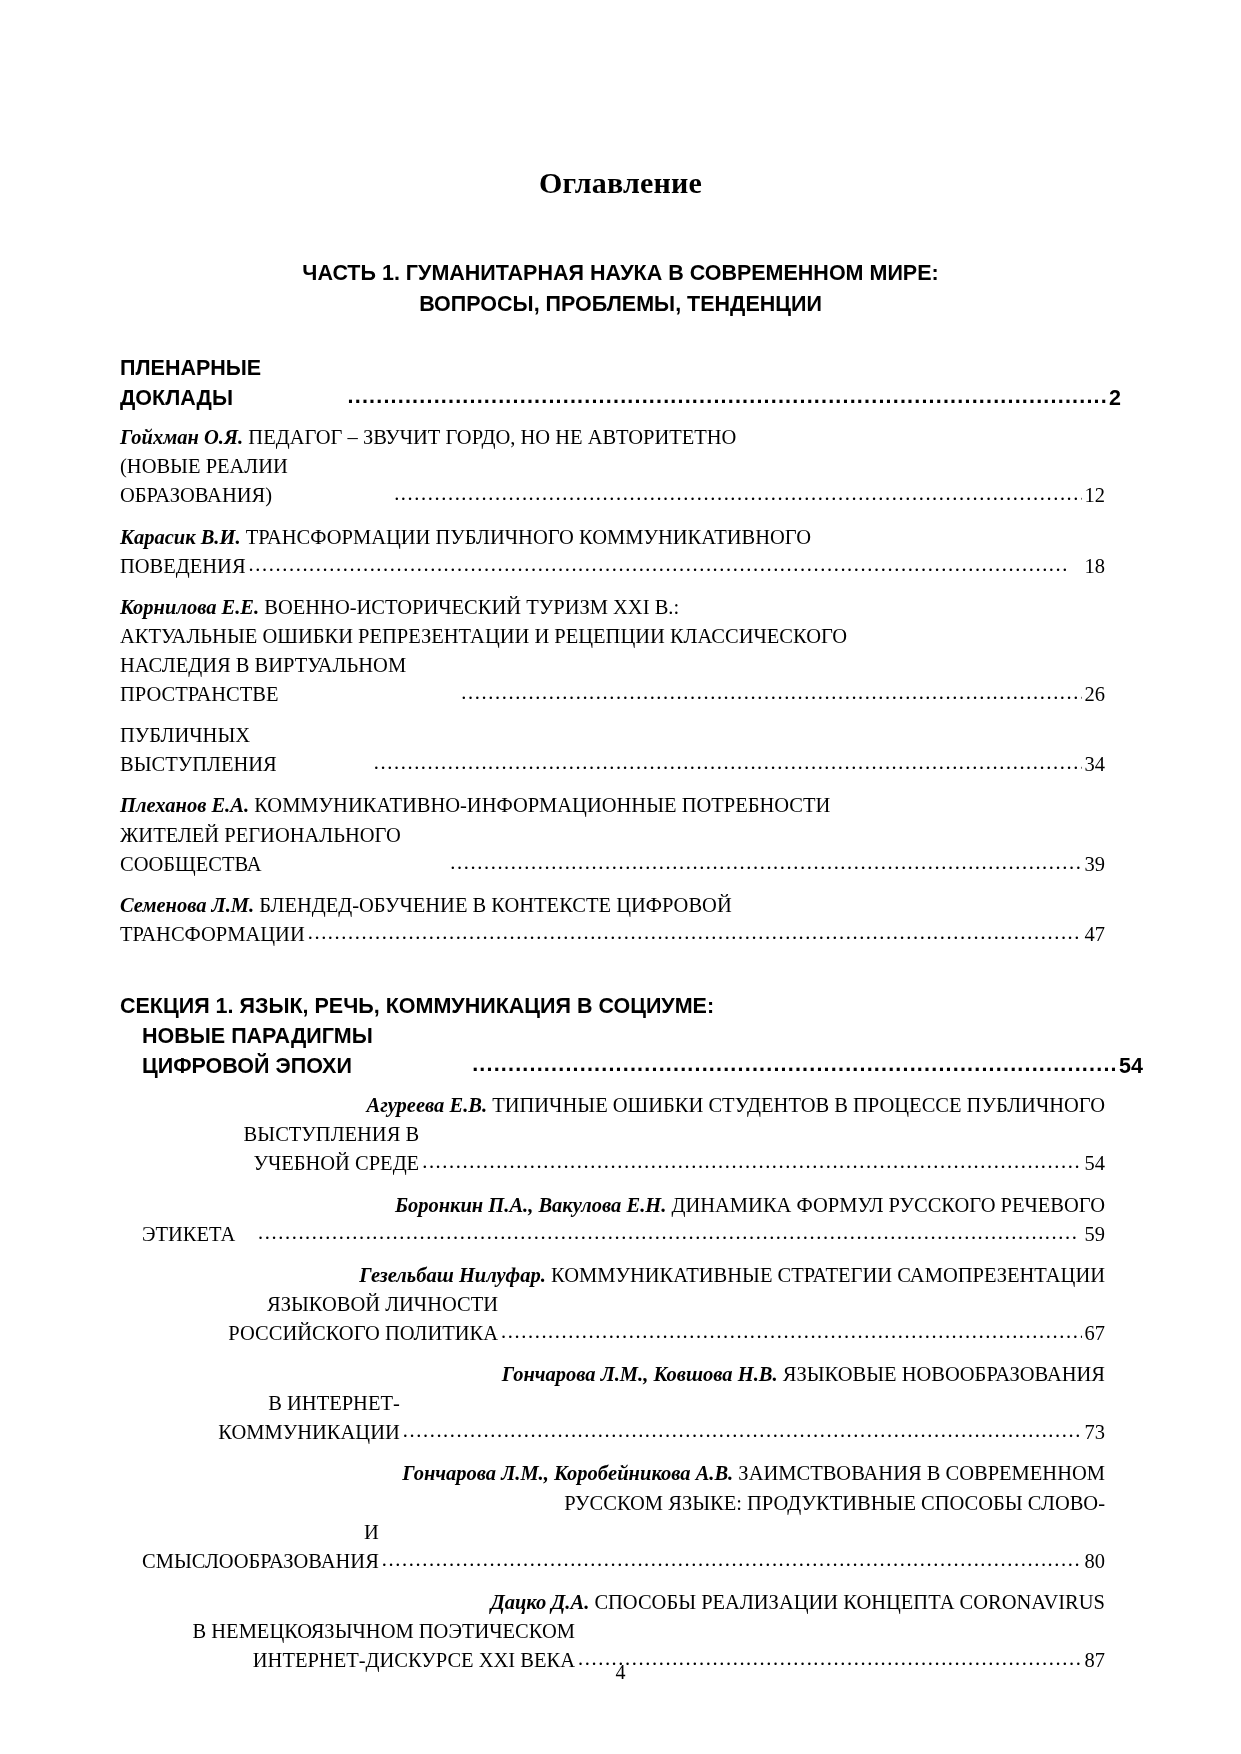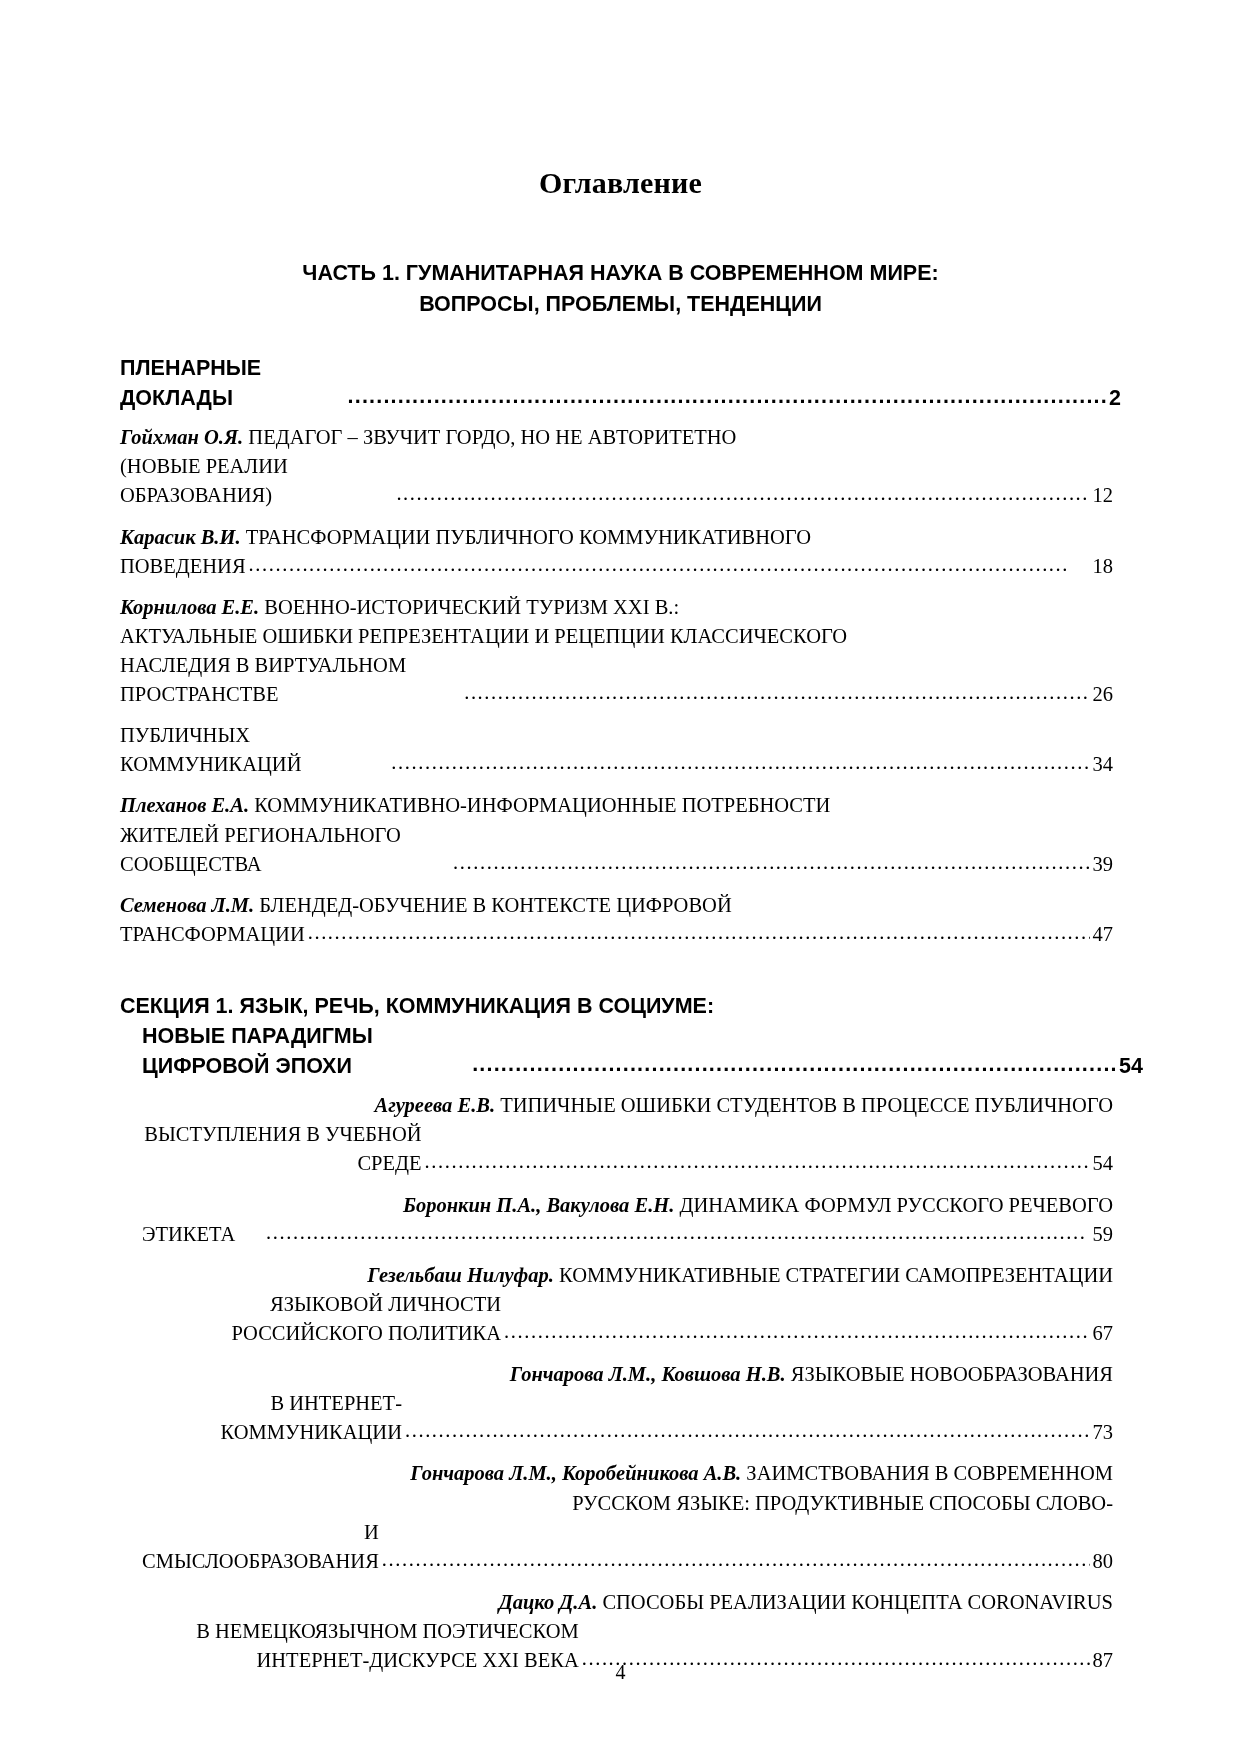--- a/index.html
+++ b/index.html
@@ -46,21 +46,21 @@
     margin: 0 0 10px 0;
   }
   .section-heading .leader-row {
     display: flex;
     align-items: flex-end;
     width: 100%;
   }
   .entry {
     font-size: 20.5px;
     line-height: 1.42;
-    margin: 0 8px 12px 0;
+    margin: 0 16px 12px 0;
   }
   .entry.indented {
     padding-left: 22px;
     text-align: right;
   }
   .author {
     font-style: italic;
     font-weight: bold;
   }
   .leader-row {
@@ -147,21 +147,21 @@
     <div>АКТУАЛЬНЫЕ ОШИБКИ РЕПРЕЗЕНТАЦИИ И РЕЦЕПЦИИ КЛАССИЧЕСКОГО</div>
     <div class="leader-row">
       <span class="lr-text">НАСЛЕДИЯ В ВИРТУАЛЬНОМ ПРОСТРАНСТВЕ</span>
       <span class="dots">..........................................................................................................................</span>
       <span class="page-num">26</span>
     </div>
   </div>
 
   <div class="entry">
     <div class="leader-row">
-      <span class="lr-text">ПУБЛИЧНЫХ КОММУНИКАЦИЙ</span>
+      <span class="lr-text">ПУБЛИЧНЫХ ВЫСТУПЛЕНИЯ</span>
       <span class="dots">..........................................................................................................................</span>
       <span class="page-num">34</span>
     </div>
   </div>
 
   <div class="entry">
     <div>
       <span class="author">Плеханов Е.А.</span><span> КОММУНИКАТИВНО-ИНФОРМАЦИОННЫЕ ПОТРЕБНОСТИ</span>
     </div>
     <div class="leader-row">

